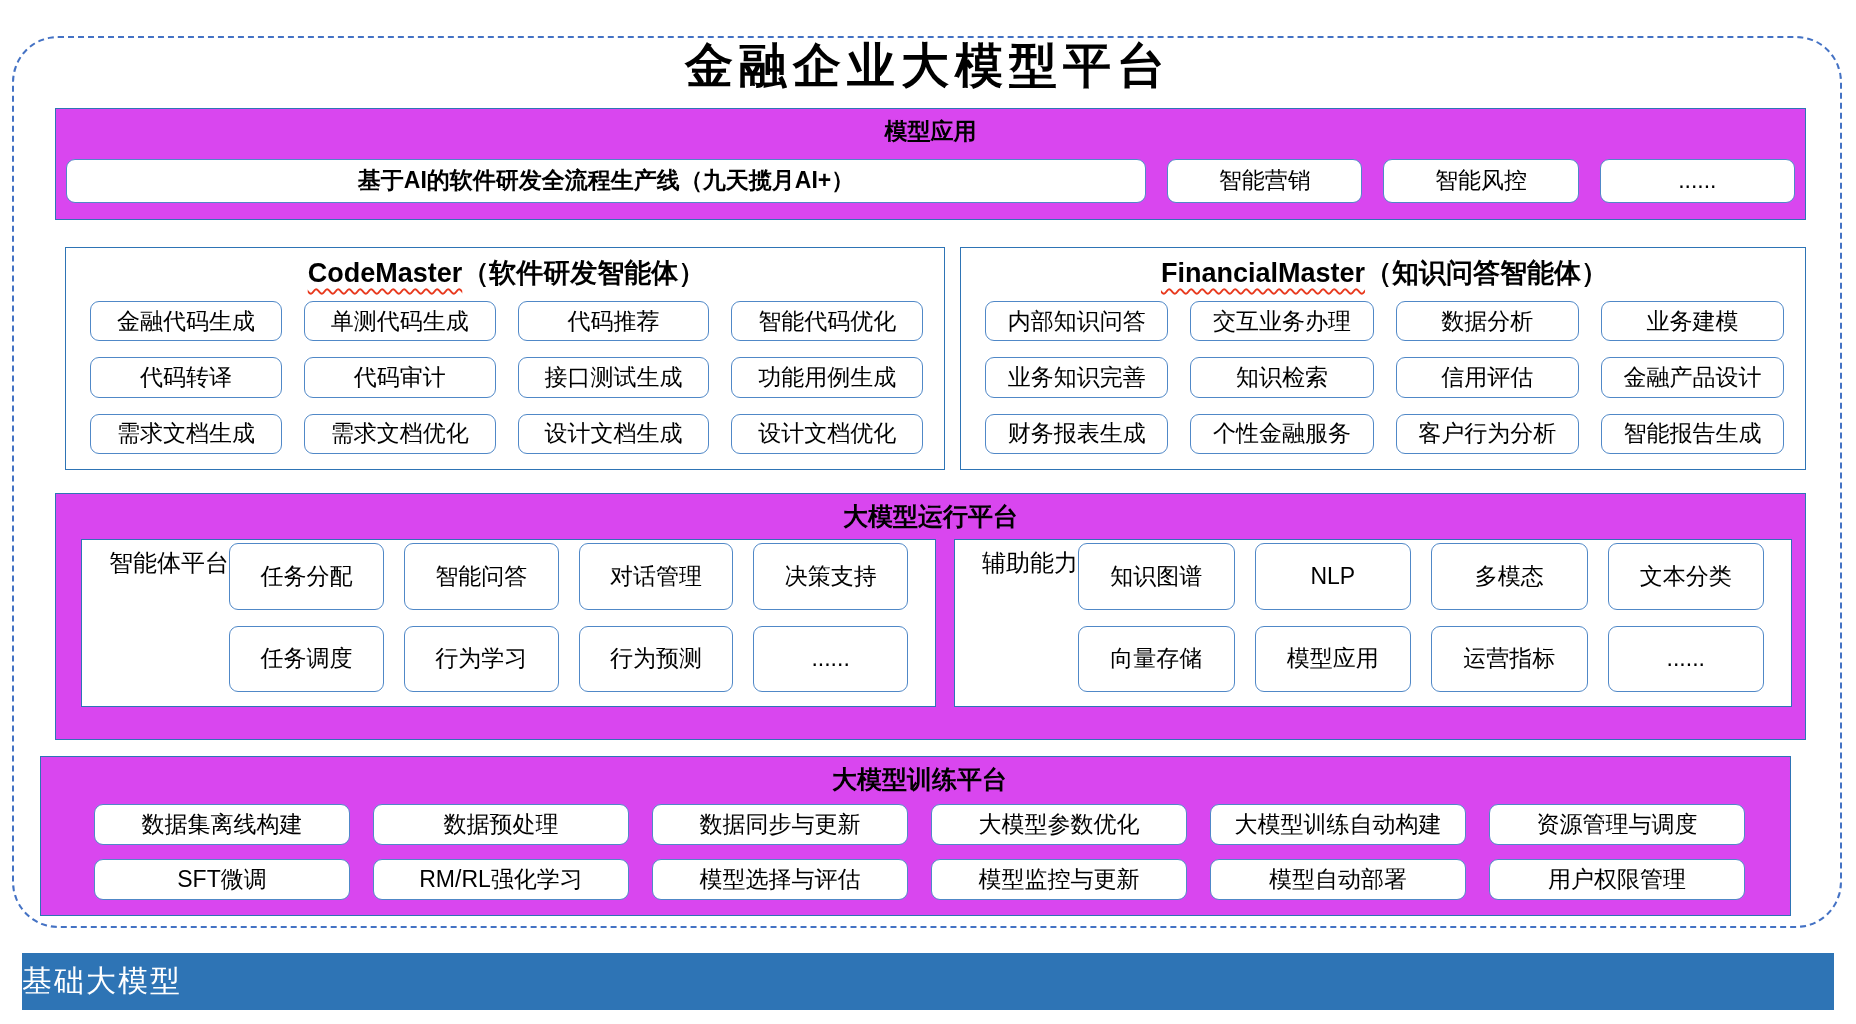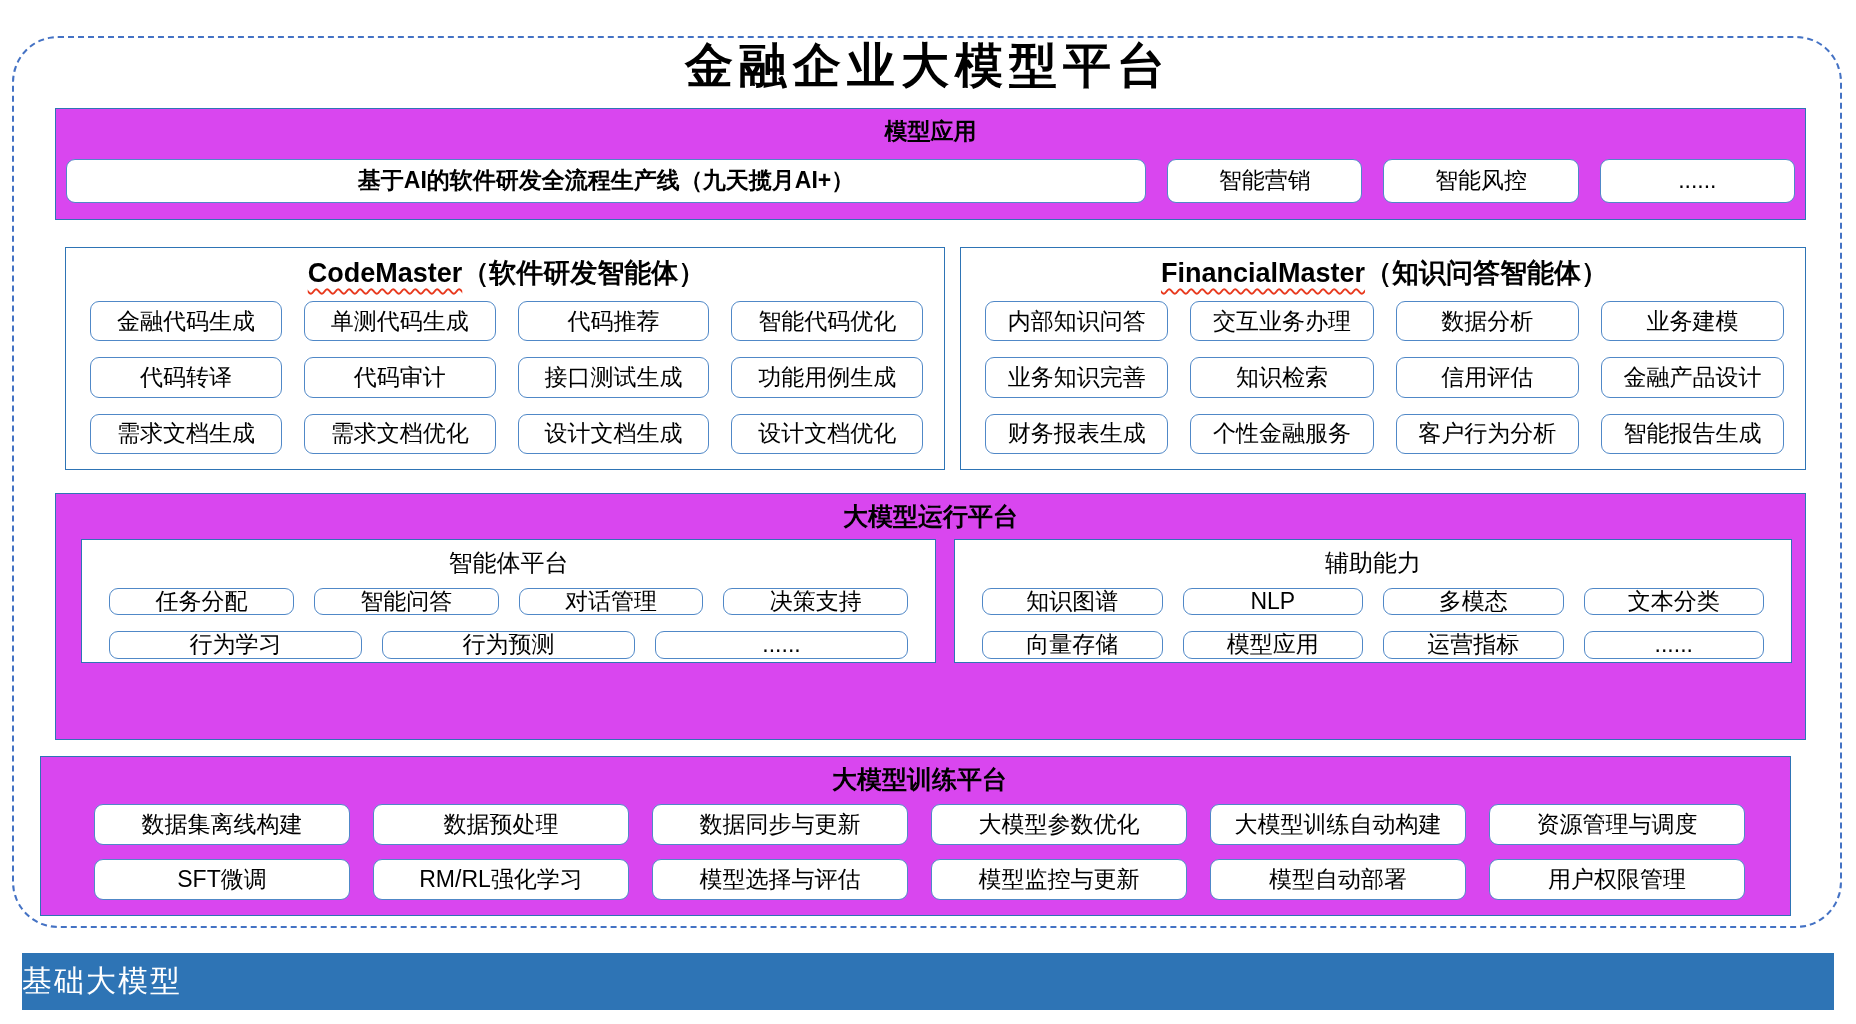--- a/index.html
+++ b/index.html
@@ -67,23 +67,23 @@
     text-decoration-color:var(--squiggle);
     text-decoration-thickness:2px;
     text-underline-offset:6px;
   }
   .rows{display:flex;flex-direction:column;gap:16px;flex:1;}
   .row{display:flex;gap:22px;flex:1;}
   .row .box{flex:1;}
   
   #section-runtime{left:55px;top:493px;width:1751px;height:247px;}
   .inner-panel{
-    position:absolute;top:45px;height:124px;
+    position:absolute;top:45px;height:168px;
     border:1.5px solid var(--container-border);
-    display:flex;flex-direction:column;
+    display:flex;flex-direction:row;
     padding:3px 27px 14px 27px;background:#fff;
   }
   #panel-agent-platform{left:25px;width:855px;}
   #panel-aux{left:898px;width:838px;}
   .inner-title{text-align:center;font-size:24px;font-weight:400;margin:4px 0 9px 0;}
   .inner-panel .rows{}
   .inner-panel .row{gap:20px;}
   
   #section-training{left:40px;top:756px;width:1751px;height:160px;display:flex;flex-direction:column;padding-left:8px;}
   #section-training .rows{padding:10px 45px 15px 45px;gap:14px;}
@@ -172,20 +172,21 @@
   <div class="inner-panel" id="panel-agent-platform">
     <div class="inner-title">智能体平台</div>
     <div class="rows">
       <div class="row">
         <div class="box">任务分配</div>
         <div class="box">智能问答</div>
         <div class="box">对话管理</div>
         <div class="box">决策支持</div>
       </div>
       <div class="row">
+        <div class="box">任务调度</div>
         <div class="box">行为学习</div>
         <div class="box">行为预测</div>
         <div class="box">......</div>
       </div>
     </div>
   </div>
 
   <div class="inner-panel" id="panel-aux">
     <div class="inner-title">辅助能力</div>
     <div class="rows">

